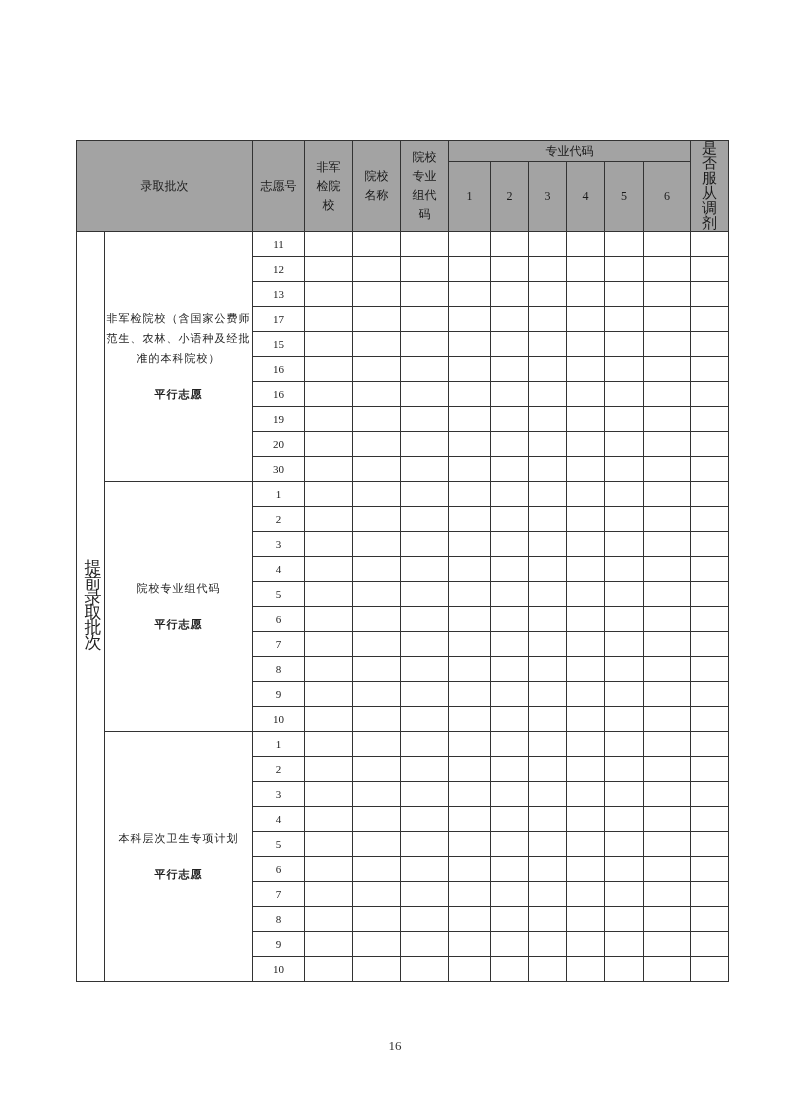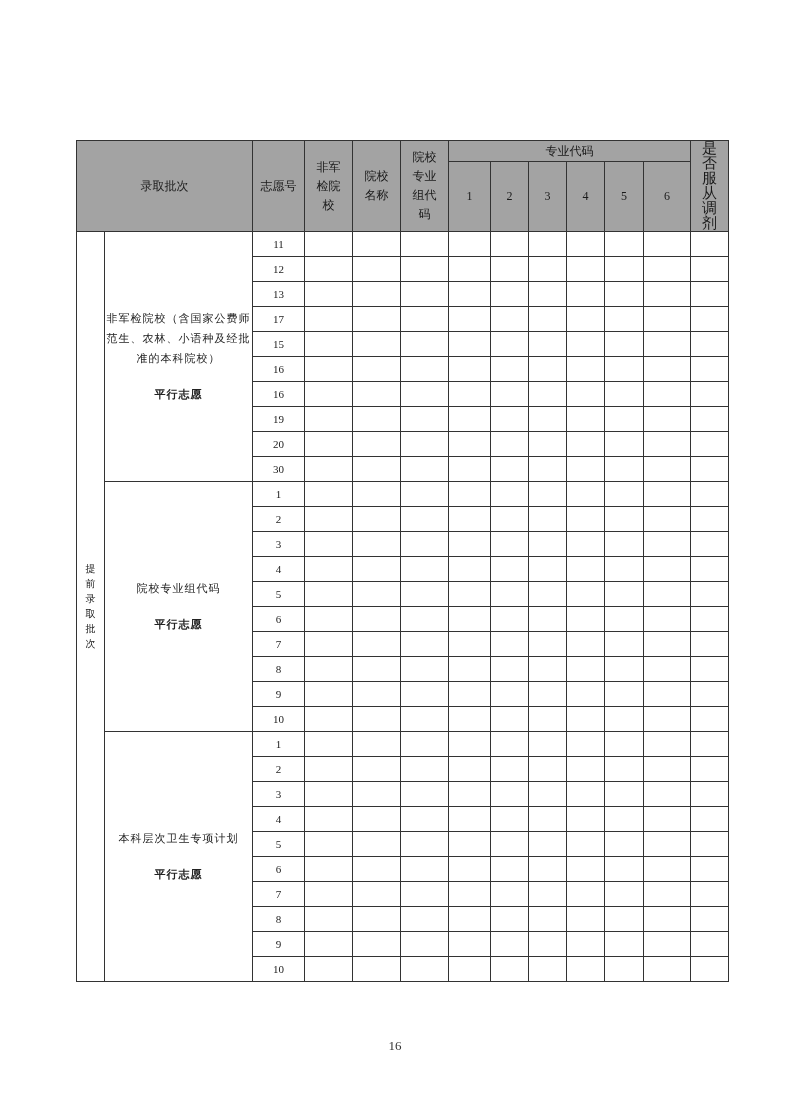--- a/index.html
+++ b/index.html
@@ -22,21 +22,21 @@
     font-size: 12px; line-height: 19px; color: #1a1a1a;
   }
   table.form thead th.num { font-family: "Liberation Serif", "DejaVu Serif", serif; font-size: 12px; }
   table.form thead th.adj { font-size: 15px; line-height: 15px; margin-top: 24px; }
   table.form tbody td { height: 24px; font-size: 11px; background: #fff; }
   td.idx { font-family: "Liberation Serif", "DejaVu Serif", serif; font-size: 11.5px; }
   td.batch-label {
     font-size: 11px; line-height: 16px; letter-spacing: 2px;
     writing-mode: horizontal-tb;
   }
-  .vtext { display: inline-block; width: 12px; font-size: 10px; line-height: 15px; word-break: break-all; letter-spacing: 0; }
+  .vtext { display: inline-block; width: 12px; font-size: 17px; line-height: 15px; word-break: break-all; letter-spacing: 0; }
   td.group-label { font-size: 11px; line-height: 20px; padding: 0 6px; letter-spacing: 1px; }
   td.group-label .sub { font-weight: bold; letter-spacing: 1px; margin-top: 16px; }
   .page-number {
     position: absolute; left: 0; width: 790px; top: 1038px; text-align: center;
     font-family: "Liberation Serif", "DejaVu Serif", serif; font-size: 13px; color: #333;
   }
 </style>
 </head>
 <body>
 

